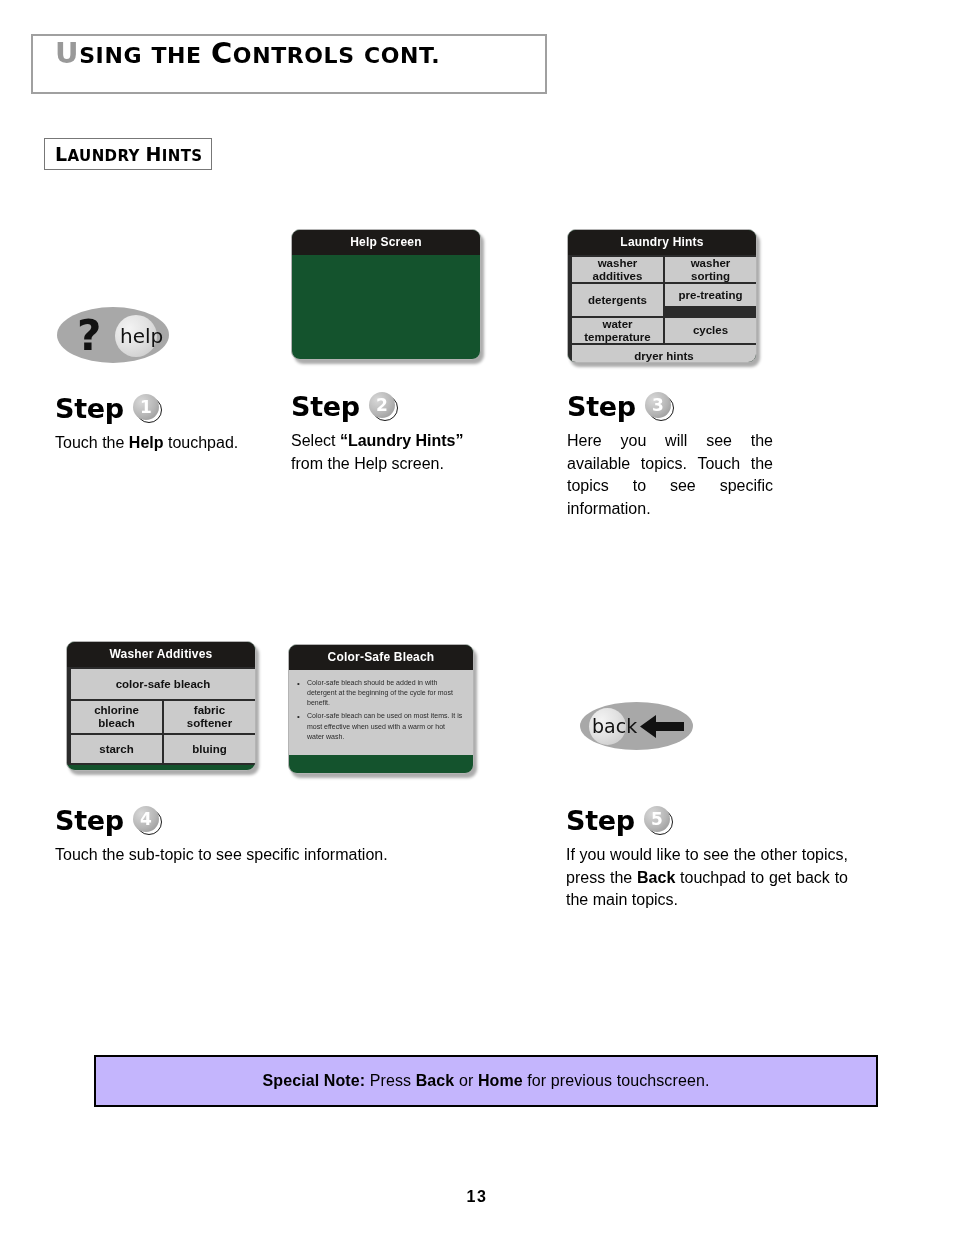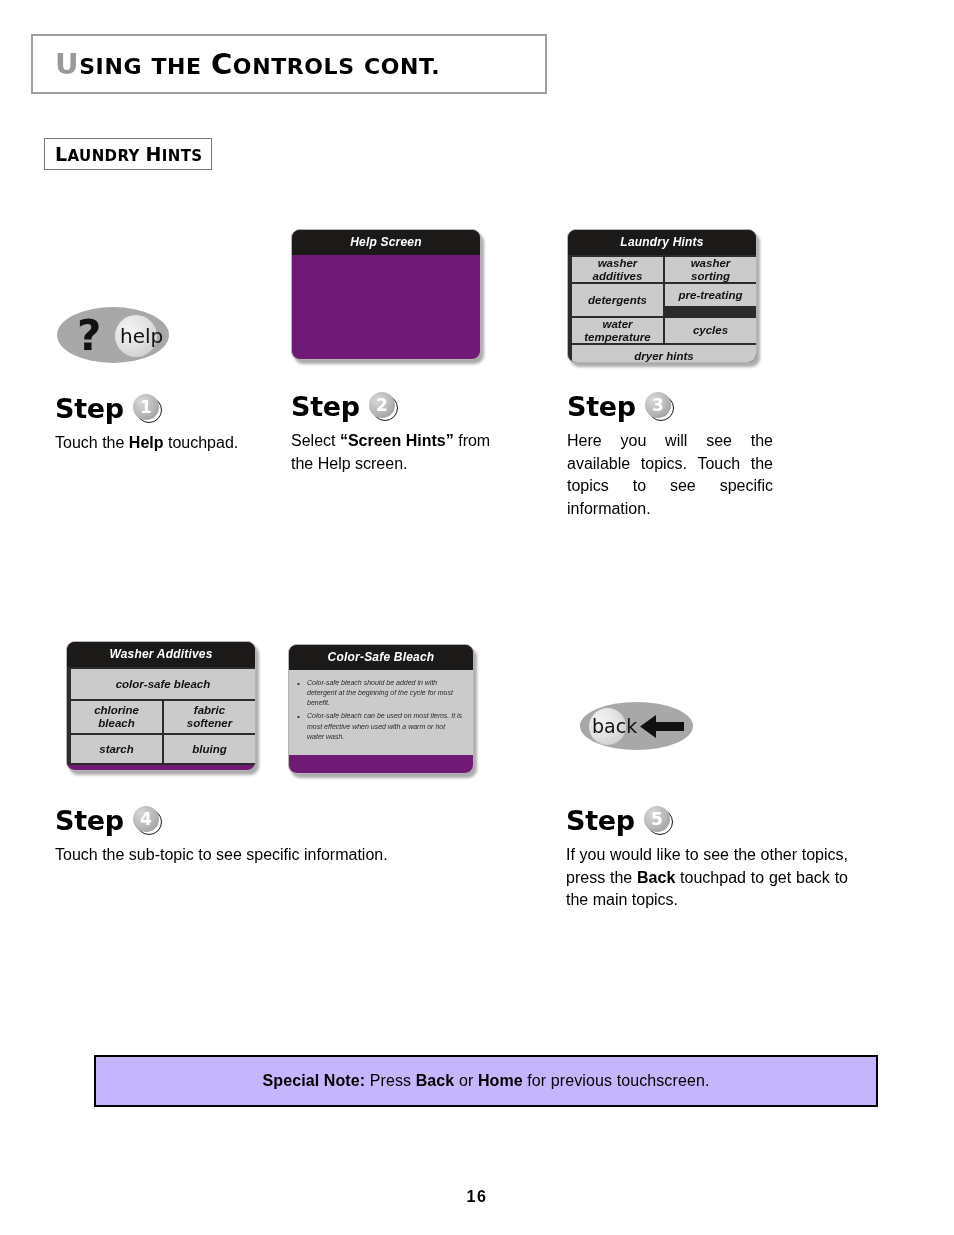--- a/index.html
+++ b/index.html
@@ -19,21 +19,20 @@
   
   .page-header {
     position: absolute;
     left: 31px;
     top: 34px;
     width: 516px;
     height: 60px;
     border: 2px solid #a0a0a0;
     box-sizing: border-box;
     display: flex;
-    align-items: center;
   }
   .page-header-title {
     font-family: "DejaVu Sans", sans-serif;
     font-size: 25px;
     font-weight: 600;
     letter-spacing: 0.6px;
     padding-left: 22px;
     white-space: nowrap;
   }
   .cap {
@@ -67,25 +66,24 @@
     padding-left: 10px;
     white-space: nowrap;
   }
   .section-label-text .cap2 { font-size: 19px; }
 
   
   .panel {
     position: absolute;
     box-sizing: border-box;
     border-radius: 9px;
-    background: #701a75;
+    background: #14532d;
     overflow: hidden;
     box-shadow: 3px 4px 3px rgba(0,0,0,0.33);
     border: 1px solid #b4b4b4;
-    font-style: italic;
   }
   .panel-header {
     background: #1c1a18;
     color: #ffffff;
     font-size: 12px;
     font-weight: bold;
     text-align: center;
     padding: 5px 0 6px 0;
     letter-spacing: 0.2px;
   }
@@ -329,21 +327,21 @@
 </div>
 
 <div class="step" style="left:291px; top:391px; width:205px;">
   <div class="step-head">
     <span>Step</span>
     <span class="step-num">
       <span class="ring"></span>
       <span class="disc">2</span>
     </span>
   </div>
-  <div class="step-body"><span>Select </span><b>“Screen Hints”</b><span> from the Help screen.</span></div>
+  <div class="step-body"><span>Select </span><b>“Laundry Hints”</b><span> from the Help screen.</span></div>
 </div>
 
 <div class="step" style="left:567px; top:391px; width:206px;">
   <div class="step-head">
     <span>Step</span>
     <span class="step-num">
       <span class="ring"></span>
       <span class="disc">3</span>
     </span>
   </div>
@@ -369,13 +367,13 @@
       <span class="disc">5</span>
     </span>
   </div>
   <div class="step-body justify"><span>If you would like to see the other topics, press the </span><b>Back</b><span> touchpad to get back to the main topics.</span></div>
 </div>
 
 <div class="special-note">
   <div class="special-note-text"><b>Special Note:</b><span> Press </span><b>Back</b><span> or </span><b>Home</b><span> for previous touchscreen.</span></div>
 </div>
 
-<div class="page-number">16</div>
+<div class="page-number">13</div>
 
 </body></html>

